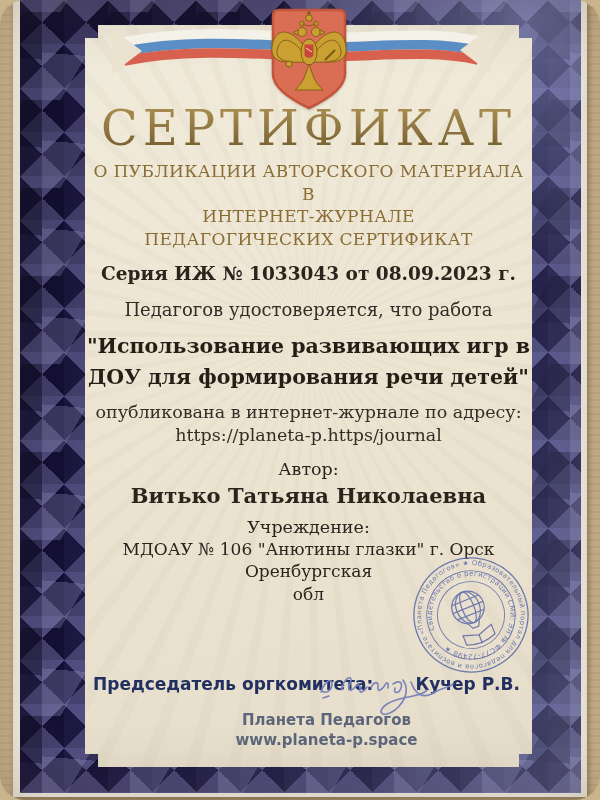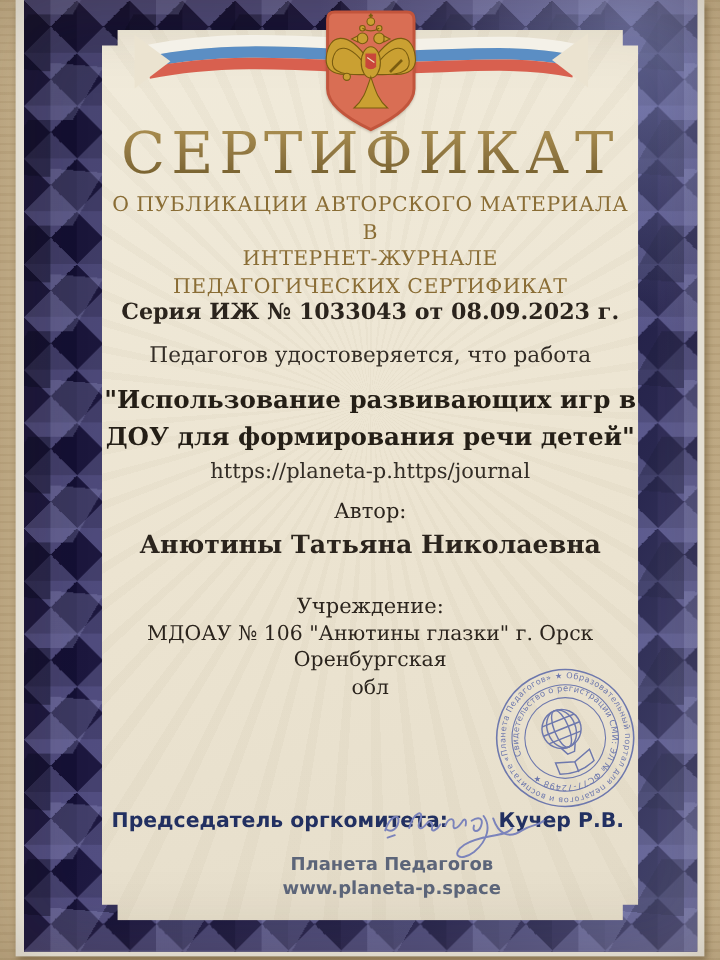--- a/index.html
+++ b/index.html
@@ -6,20 +6,21 @@
   body{
     width:600px;height:800px;overflow:hidden;
     font-family:"DejaVu Serif","Liberation Serif",serif;
     background:#c9b48c;
   }
   .photo{
     position:relative;width:600px;height:800px;overflow:hidden;
     background:
       repeating-linear-gradient(0deg, rgba(125,98,55,.10) 0 2px, rgba(0,0,0,0) 2px 7px),
       linear-gradient(100deg,#cdb892 0%,#c6b089 45%,#d2bd96 100%);
+    border-radius: 25px;
   }
   .photo::after{
     content:"";position:absolute;inset:0;pointer-events:none;
     box-shadow:inset 0 0 70px rgba(60,40,15,.25);
   }
   .paper{
     position:absolute;left:13px;top:0;width:574px;height:797px;
     background:#f3efe4;box-shadow:2px 3px 6px rgba(70,50,20,.45);
   }
   .frame{
@@ -54,28 +55,28 @@
     text-align:center;color:#2b241d;
   }
   .ribbon{position:absolute;left:112px;top:24px;width:378px;height:56px;z-index:4;}
   .emblem{position:absolute;left:261px;top:6px;width:96px;height:112px;z-index:5;filter:drop-shadow(0 1px 1px rgba(60,30,10,.25));}
   .title{
     margin-top:78px;font-size:48px;line-height:1.05;font-weight:400;letter-spacing:5px;
     background:linear-gradient(180deg,#ab8f50 5%,#8d7440 55%,#6f5a28 100%);
     -webkit-background-clip:text;background-clip:text;color:transparent;
   }
   .subtitle{margin-top:7px;font-weight:normal;font-size:17px;line-height:1.32;letter-spacing:.4px;color:#8a6d35;}
-  .series{font-weight:bold;font-size:18.5px;color:#2b241d;}
+  .series{margin-top:13px;font-weight:bold;font-size:18.5px;color:#2b241d;}
   .statement{margin-top:15px;font-size:18px;color:#332d26;}
   .worktitle{margin-top:11px;font-weight:bold;font-size:20.5px;line-height:1.5;color:#241e16;}
   .published{margin-top:9px;font-size:17.5px;color:#332d26;}
   .url{margin-top:3px;font-size:17.5px;color:#332d26;}
   .authorlabel{margin-top:14px;font-size:17.5px;text-align:center;}
   .authorname{margin-top:4px;font-weight:bold;font-size:21px;}
-  .instlabel{margin-top:30px;font-size:17.5px;}
+  .instlabel{margin-top:9px;font-size:17.5px;}
   .instline{margin-top:1px;font-size:17px;line-height:1.3;}
   .stamp{position:absolute;left:410px;top:554px;width:122px;height:122px;z-index:6;opacity:.92;}
   .signature{position:absolute;left:315px;top:660px;width:145px;height:68px;z-index:7;}
   .chairman-row{
     position:absolute;left:85px;top:674px;width:447px;z-index:6;
     display:flex;justify-content:space-between;align-items:flex-start;
     font-family:"DejaVu Sans","Liberation Sans",sans-serif;
     font-weight:bold;font-size:17px;color:#223061;
   }
   .chairman-row .lbl{padding-left:8px;}
@@ -103,23 +104,24 @@
       <div>О ПУБЛИКАЦИИ АВТОРСКОГО МАТЕРИАЛА В</div>
       <div>ИНТЕРНЕТ-ЖУРНАЛЕ</div>
       <div>ПЕДАГОГИЧЕСКИХ СЕРТИФИКАТ</div>
     </div>
     <div class="series">Серия ИЖ № 1033043 от 08.09.2023 г.</div>
     <div class="statement">Педагогов удостоверяется, что работа</div>
     <div class="worktitle">
       <div>"Использование развивающих игр в</div>
       <div>ДОУ для формирования речи детей"</div>
     </div>
+    <div class="published">опубликована в интернет-журнале по адресу:</div>
     <div class="url">https://planeta-p.https/journal</div>
     <div class="authorlabel">Автор:</div>
-    <div class="authorname">Анютины Татьяна Николаевна</div>
+    <div class="authorname">Витько Татьяна Николаевна</div>
     <div class="instlabel">Учреждение:</div>
     <div class="instline">МДОАУ № 106 "Анютины глазки" г. Орск Оренбургская</div>
     <div class="instline">обл</div>
   </div>
 
   <svg class="ribbon" viewBox="0 0 378 56">
     <g fill="none" stroke-linecap="butt">
       <path d="M12,18 C70,6 130,10 189,13 C250,16 310,5 366,17" stroke="#f4f1e8" stroke-width="9.5"></path>
       <path d="M12,27.5 C70,15.5 130,19.5 189,22.5 C250,25.5 310,14.5 366,26.5" stroke="#5b8ec4" stroke-width="9.5"></path>
       <path d="M12,37 C70,25 130,29 189,32 C250,35 310,24 366,36" stroke="#d8604f" stroke-width="9.5"></path>

